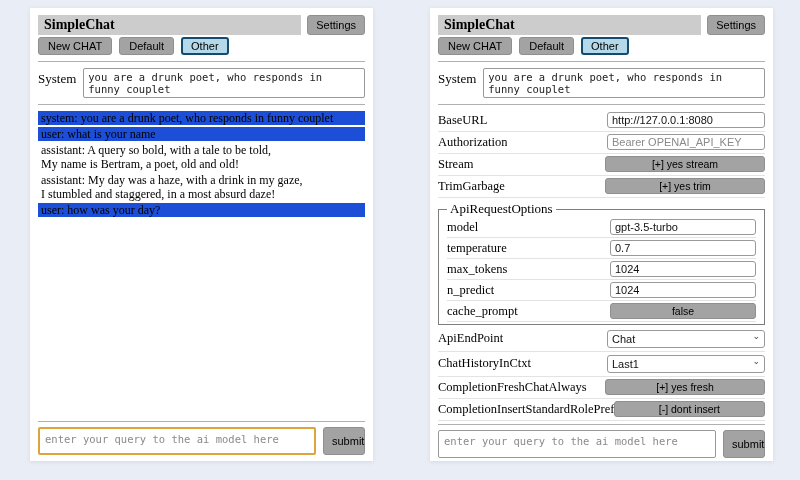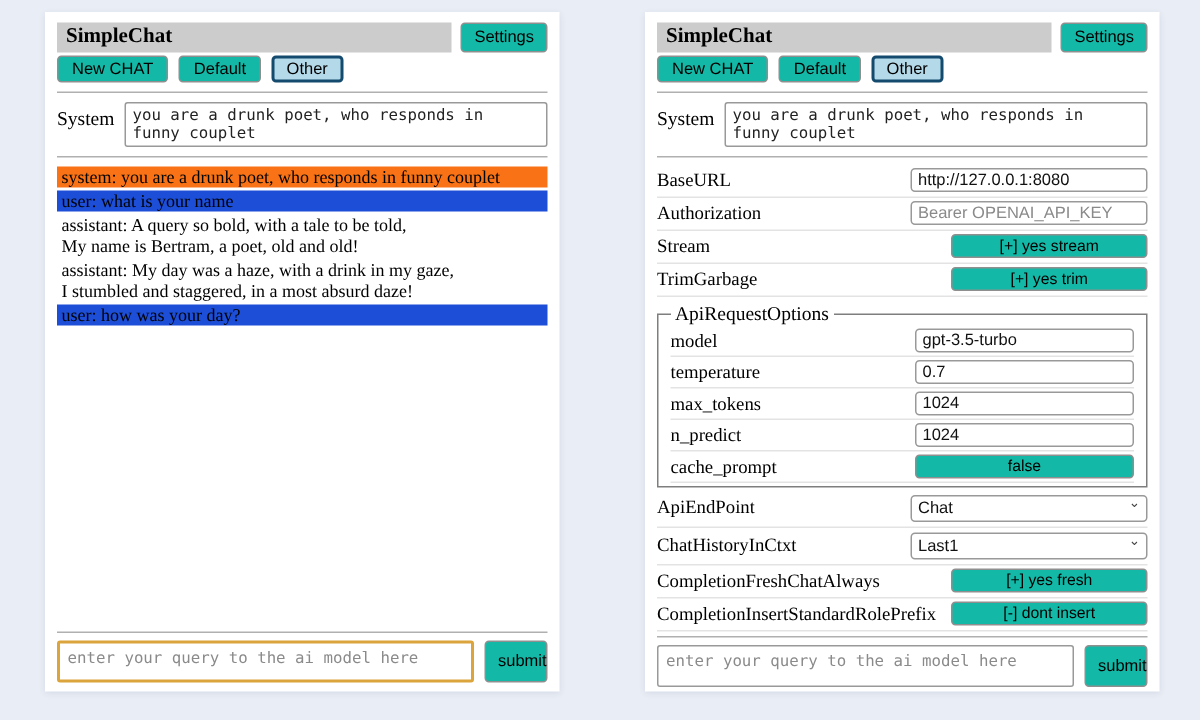--- a/index.html
+++ b/index.html
@@ -16,57 +16,57 @@
     display: flex; flex-direction: column;
     box-shadow: 0 1px 4px rgba(60,80,120,0.12);
   }
   #chat-panel { left: 30px; }
   #settings-panel { left: 430px; }
 
   .header { display: flex; align-items: stretch; gap: 6px; margin-top: 2px; }
   .title { flex: 1; background: #cccccc; font-weight: bold; font-size: 14px; padding: 2px 6px; line-height: 16px; }
   button {
     font-family: "Liberation Sans", sans-serif; font-size: 11px;
-    background: #14b8a6; border: 1px solid #8f8f8f; border-radius: 3px;
+    background: #a3a3a3; border: 1px solid #8f8f8f; border-radius: 3px;
     padding: 1px 8px; color: #000;
   }
   .toolbar { display: flex; gap: 7px; margin: 2px 0 3px; }
   .toolbar button { padding: 2px 9px; }
   .toolbar button.selected { background: #b4d9e9; border: 2px solid #134a6d; padding: 1px 8px; }
 
   hr { border: none; border-top: 1px solid #b0b0b0; margin: 3px 0; width: 100%; }
 
   .system-row { display: flex; gap: 7px; margin: 3px 0; align-items: flex-start; }
   .system-row .lbl { font-size: 13px; padding-top: 3px; }
   textarea { resize: none; font-family: "DejaVu Sans Mono", monospace; font-size: 10.5px; border: 1px solid #999; border-radius: 2px; padding: 2px 4px; color: #222; }
   .system-row textarea { flex: 1; height: 30px; }
   textarea::placeholder, input::placeholder { color: #8a8a8a; }
 
   .messages { margin-top: 3px; }
   .msg { font-size: 12px; line-height: 14px; margin: 0 0 2px; padding: 0 3px; white-space: pre-line; }
-  .msg.system { background: #f97316; }
+  .msg.system { background: #1d4ed8; }
   .msg.user { background: #1d4ed8; }
   .msg.assistant { background: #ffffff; }
 
   .spacer { flex: 1; min-height: 0; }
 
   .query-row { display: flex; gap: 7px; align-items: stretch; margin-top: 2px; }
   .query-row textarea { flex: 1; height: 28px; padding: 4px 5px; }
   #chat-panel .query-row textarea { border: 2px solid #dba43c; }
   .query-row button { width: 42px; }
 
   .settings { margin-top: 2px; }
   .setting-row { display: flex; align-items: center; justify-content: space-between; padding: 2px 0 3px; border-bottom: 1px solid #e3e3e3; }
   .setting-row .lbl { font-size: 12.5px; white-space: nowrap; overflow: hidden; }
   input[type=text] {
     font-family: "Liberation Sans", sans-serif; font-size: 11px;
     border: 1px solid #999; border-radius: 3px; padding: 1px 4px;
     height: 16px; width: 158px; color: #111;
   }
-  .toggle-btn { width: 131px; height: 16px; padding: 0; font-size: 10.5px; }
+  .toggle-btn { width: 160px; height: 16px; padding: 0; font-size: 10.5px; }
 
   fieldset { border: 1px solid #7e7e7e; margin: 3px 0 2px; padding: 0 8px 2px; }
   legend { font-size: 13px; padding: 0 3px; }
   fieldset .setting-row { padding: 2px 0; }
   fieldset input[type=text], fieldset .toggle-btn { width: 146px; }
 
   .select-wrap { position: relative; width: 158px; }
   select {
     width: 100%; appearance: none; -webkit-appearance: none;
     font-family: "Liberation Sans", sans-serif; font-size: 11px;

